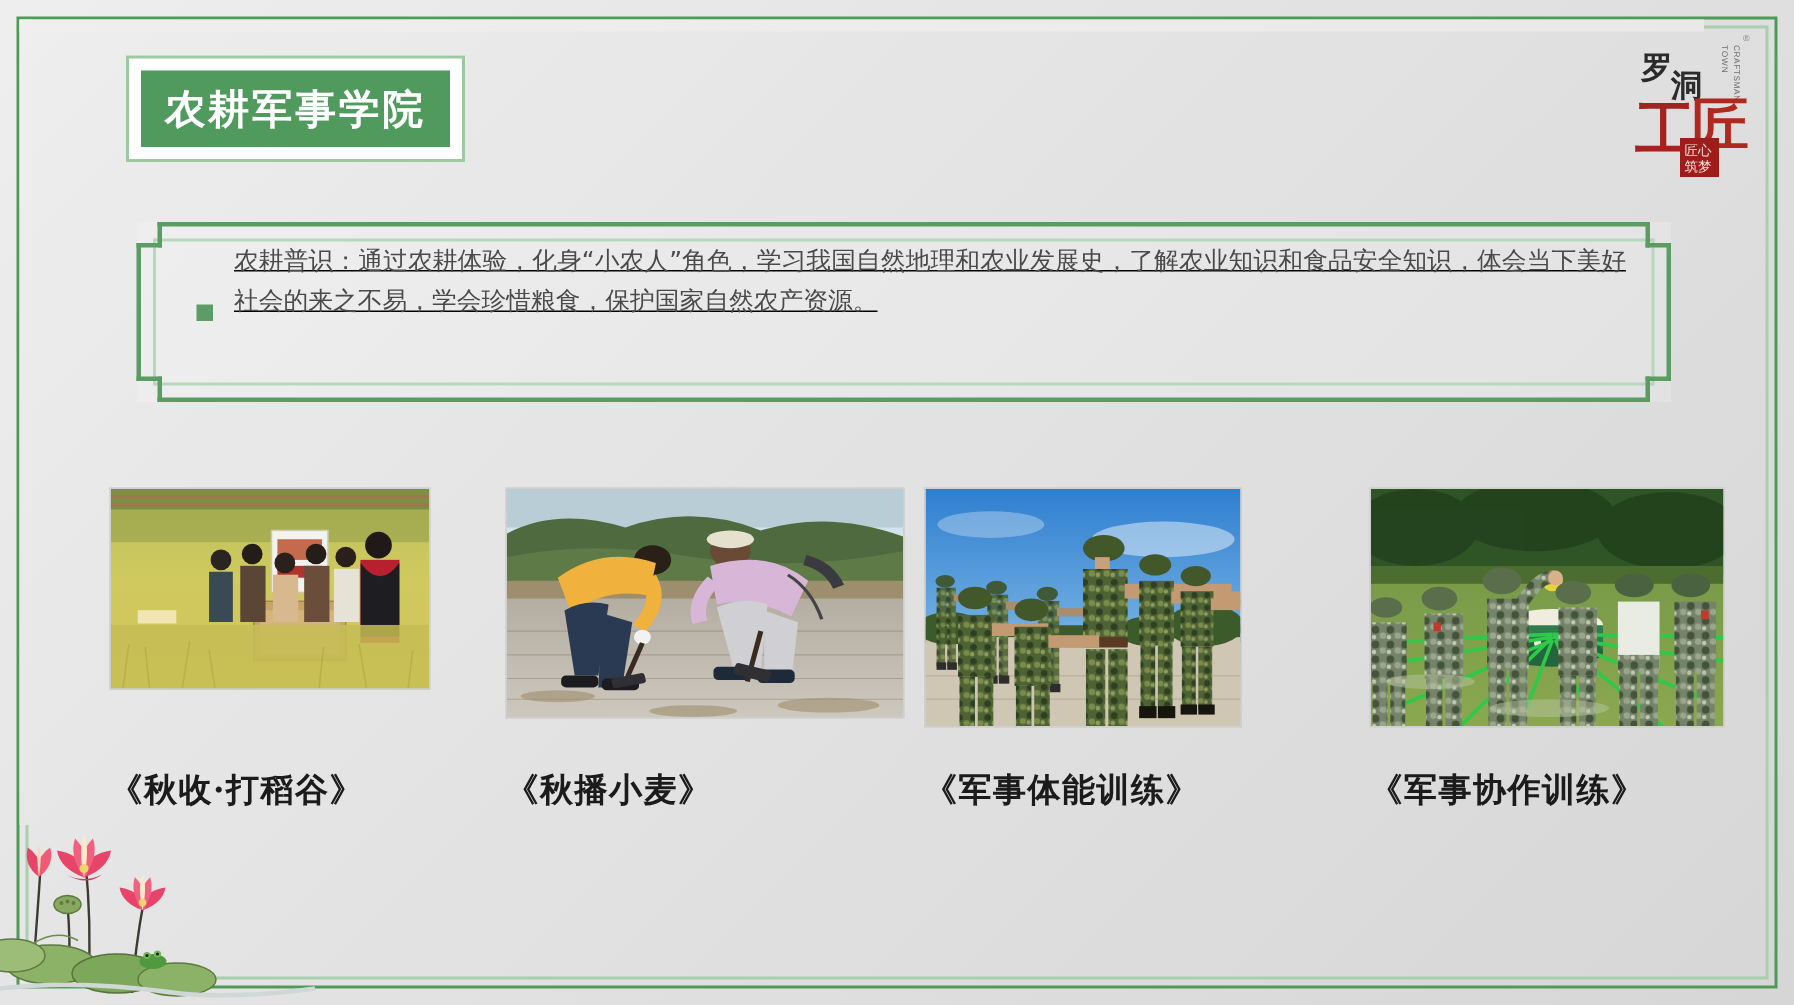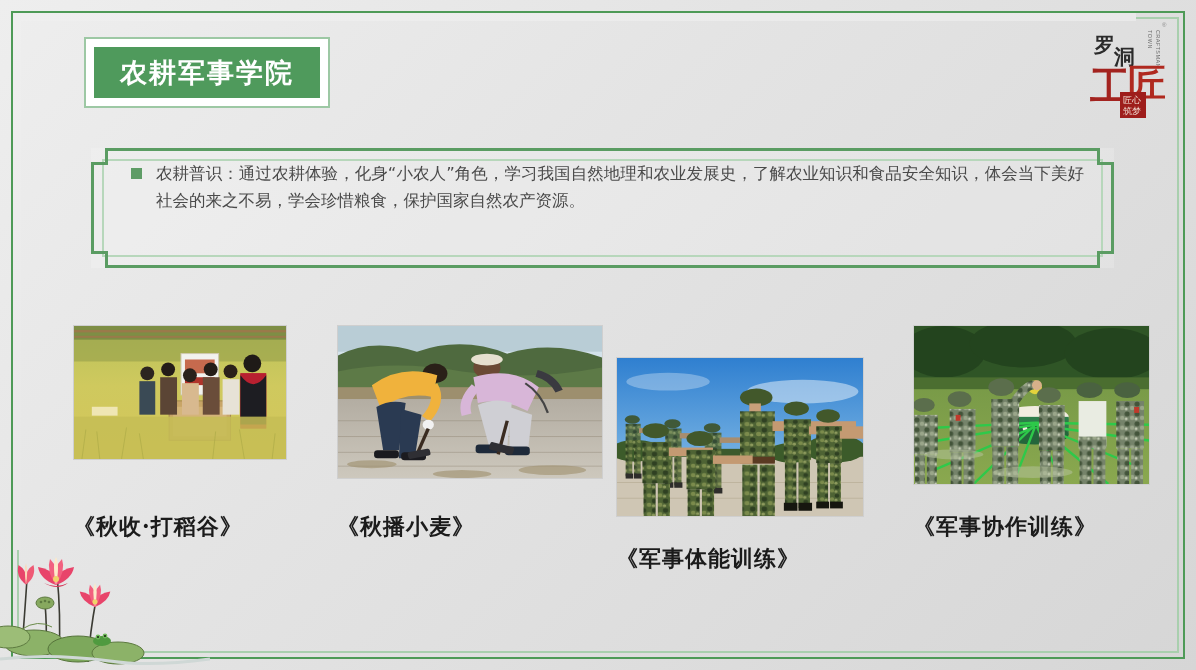--- a/index.html
+++ b/index.html
@@ -43,21 +43,21 @@
   .logo {
     position: absolute;
     right: 22px; top: 18px;
     width: 86px; height: 104px;
   }
 
   
   .title-plate {
     position: absolute;
     left: 84px; top: 37px;
-    width: 246px; height: 71px;
+    width: 226px; height: 71px;
     border: 2px solid #9dc8a4;
     background: #ffffff;
     padding: 8px;
   }
   .title-fill {
     width: 100%; height: 100%;
     background: #4f9a5c;
     display: flex;
     align-items: center;
     justify-content: center;
@@ -104,22 +104,23 @@
   .pli-bottom { left: 12px;  bottom: 11px; width: 1000px; height: 2px; }
   .pli-left   { left: 11px;  top: 11px;    width: 2px;    height: 98px; }
   .pli-right  { right: 11px; top: 11px;    width: 2px;    height: 98px; }
 
   .bullets {
     position: absolute;
     left: 40px; top: 12px; right: 30px;
   }
   .bullet-row {
     display: flex;
-    align-items: flex-start;
+    align-items: flex-end;
     margin-bottom: 2px;
+    text-decoration: underline;
   }
   .bullet-mark {
     width: 11px; height: 11px;
     background: #5e9c66;
     margin-top: 8px;
     margin-right: 14px;
     flex: 0 0 11px;
   }
   .bullet-text {
     font-size: 16.5px;
@@ -150,21 +151,21 @@
     margin-top: 17px;
     text-align: left;
     font-family: "DejaVu Serif", "Liberation Serif", serif;
     font-size: 22px;
     font-weight: 700;
     color: #1b1b1b;
     letter-spacing: 1px;
   }
   .card-1 { left: 73px;  width: 214px; }
   .card-2 { left: 337px; width: 266px; }
-  .card-3 { left: 616px; width: 248px; margin-top: 32px; }
+  .card-3 { left: 616px; width: 212px; }
   .card-4 { left: 881px; width: 237px; margin-left: 32px; }
   .card-1 .photo { height: 135px; }
   .card-2 .photo { height: 154px; }
   .card-3 .photo { height: 160px; }
   .card-4 .photo { height: 160px; }
   .card-1 .caption, .card-2 .caption, .card-3 .caption, .card-4 .caption { margin-top: 0; }
 
   
   .lotus {
     position: absolute;

